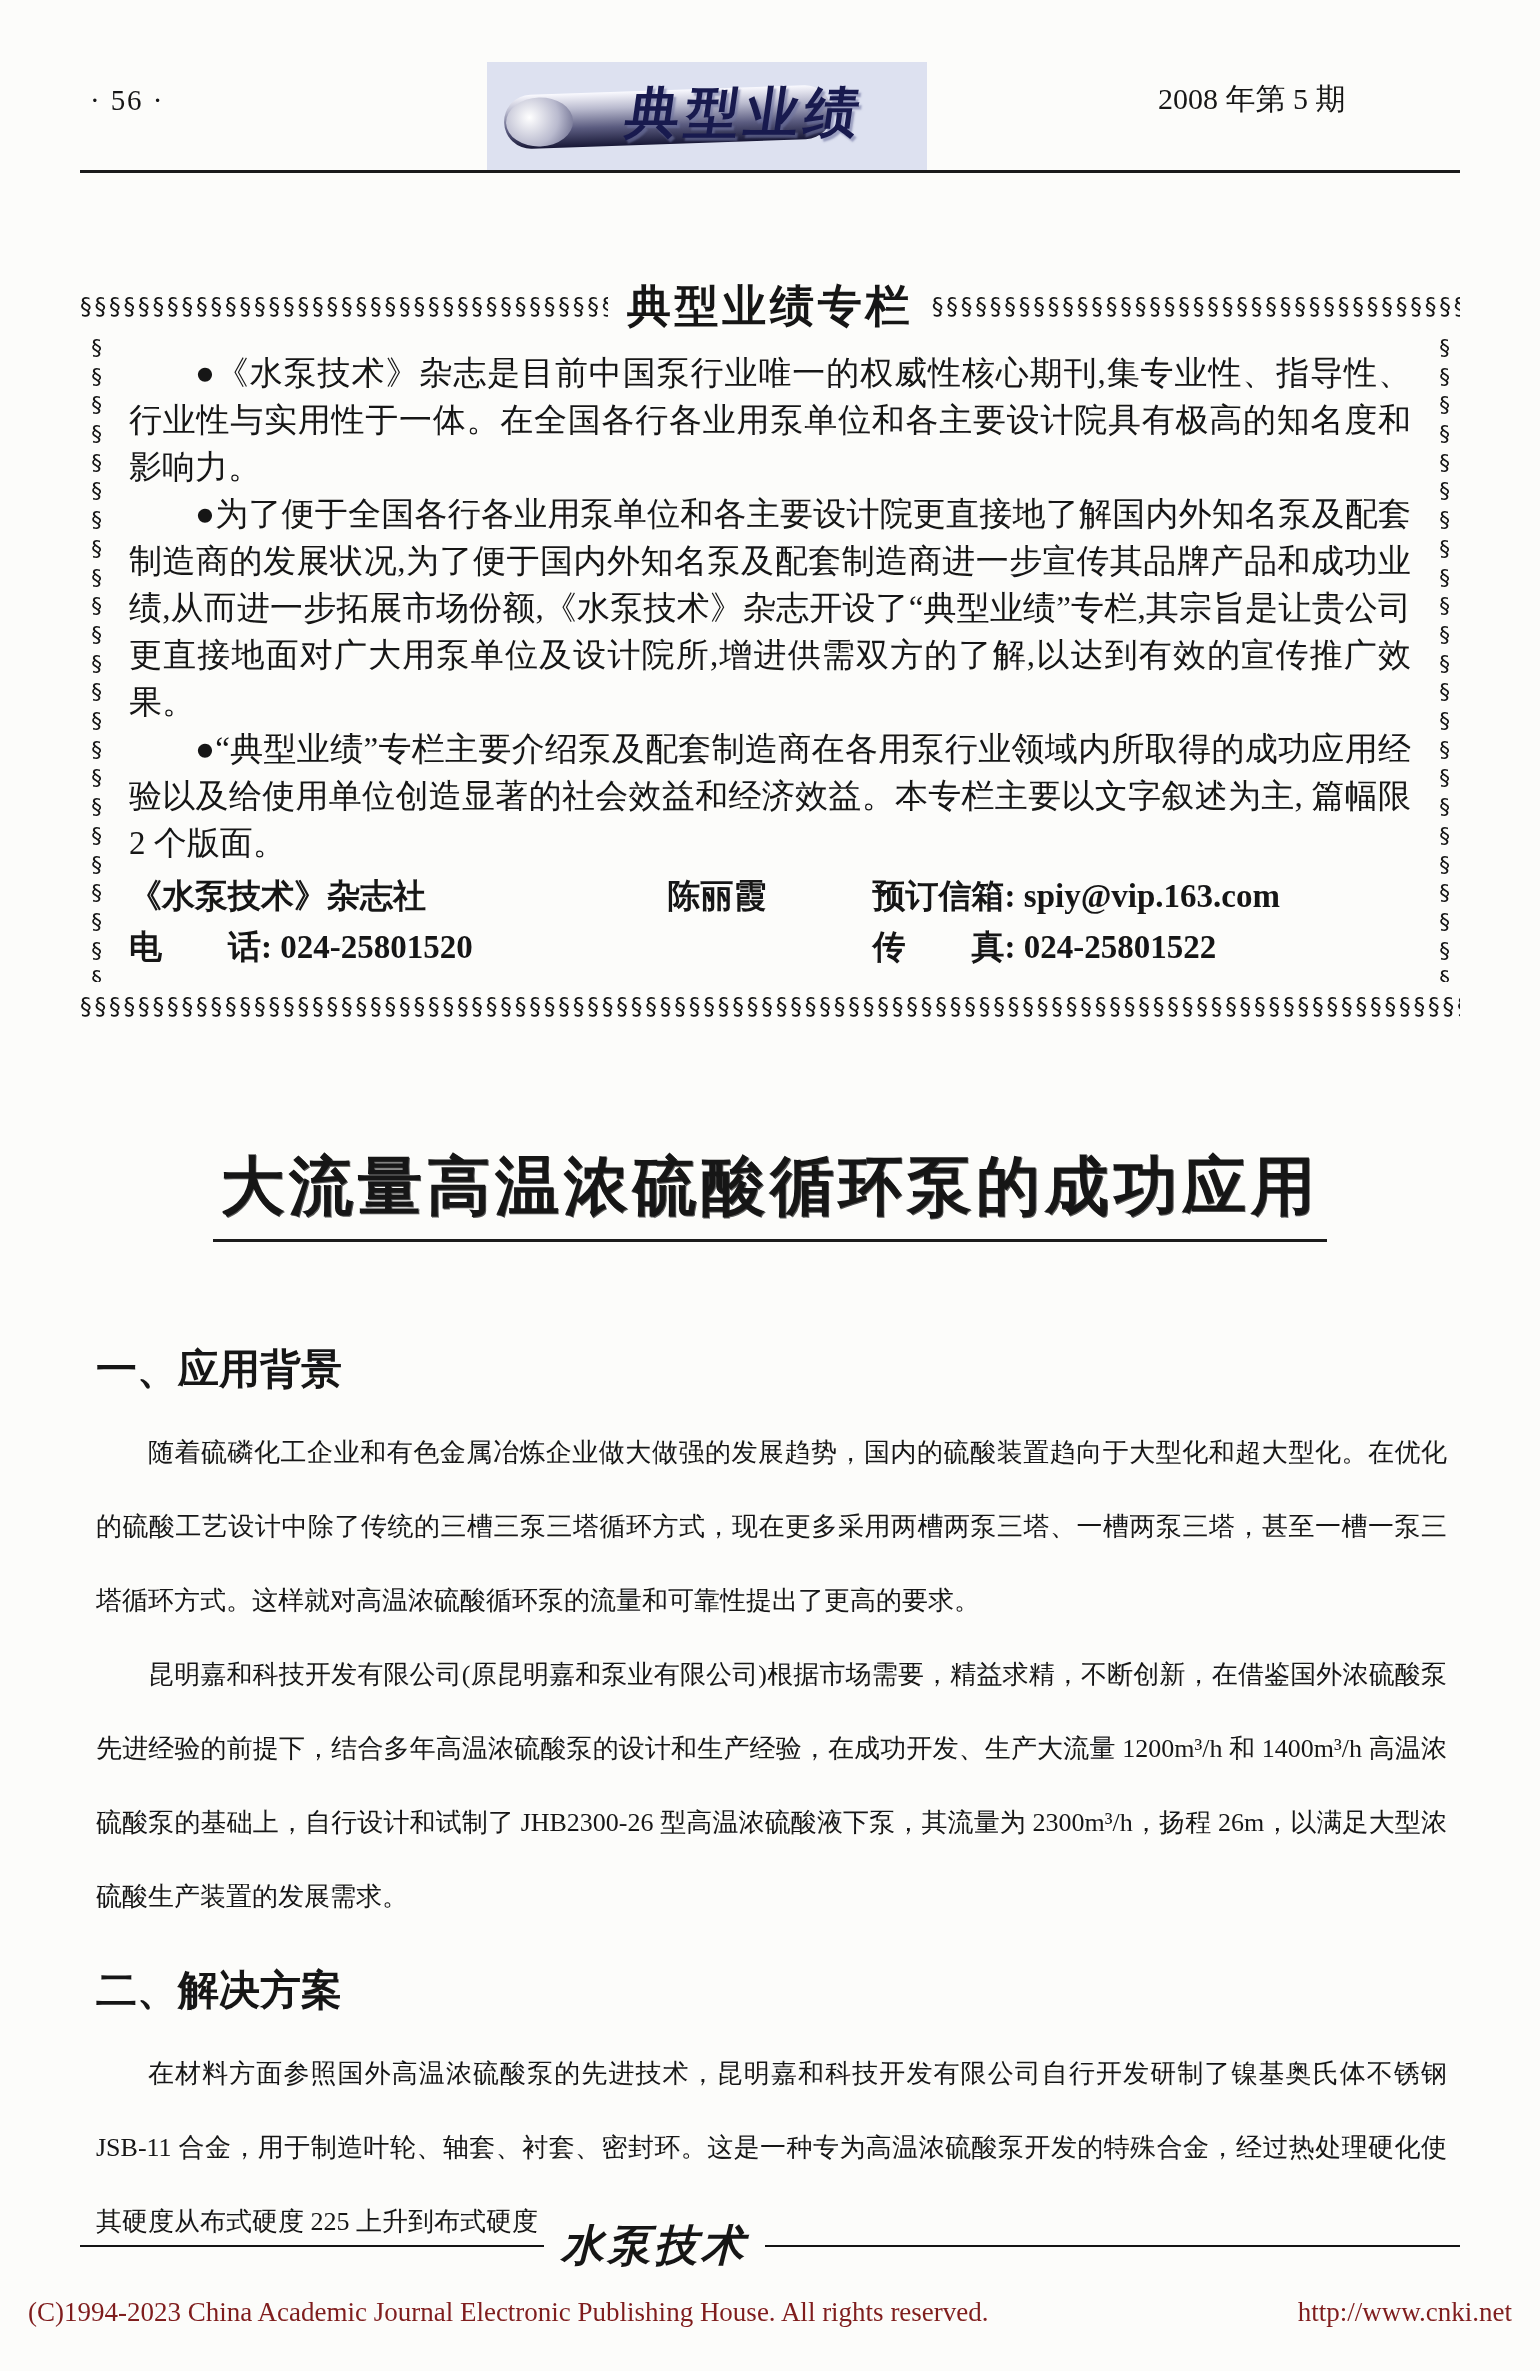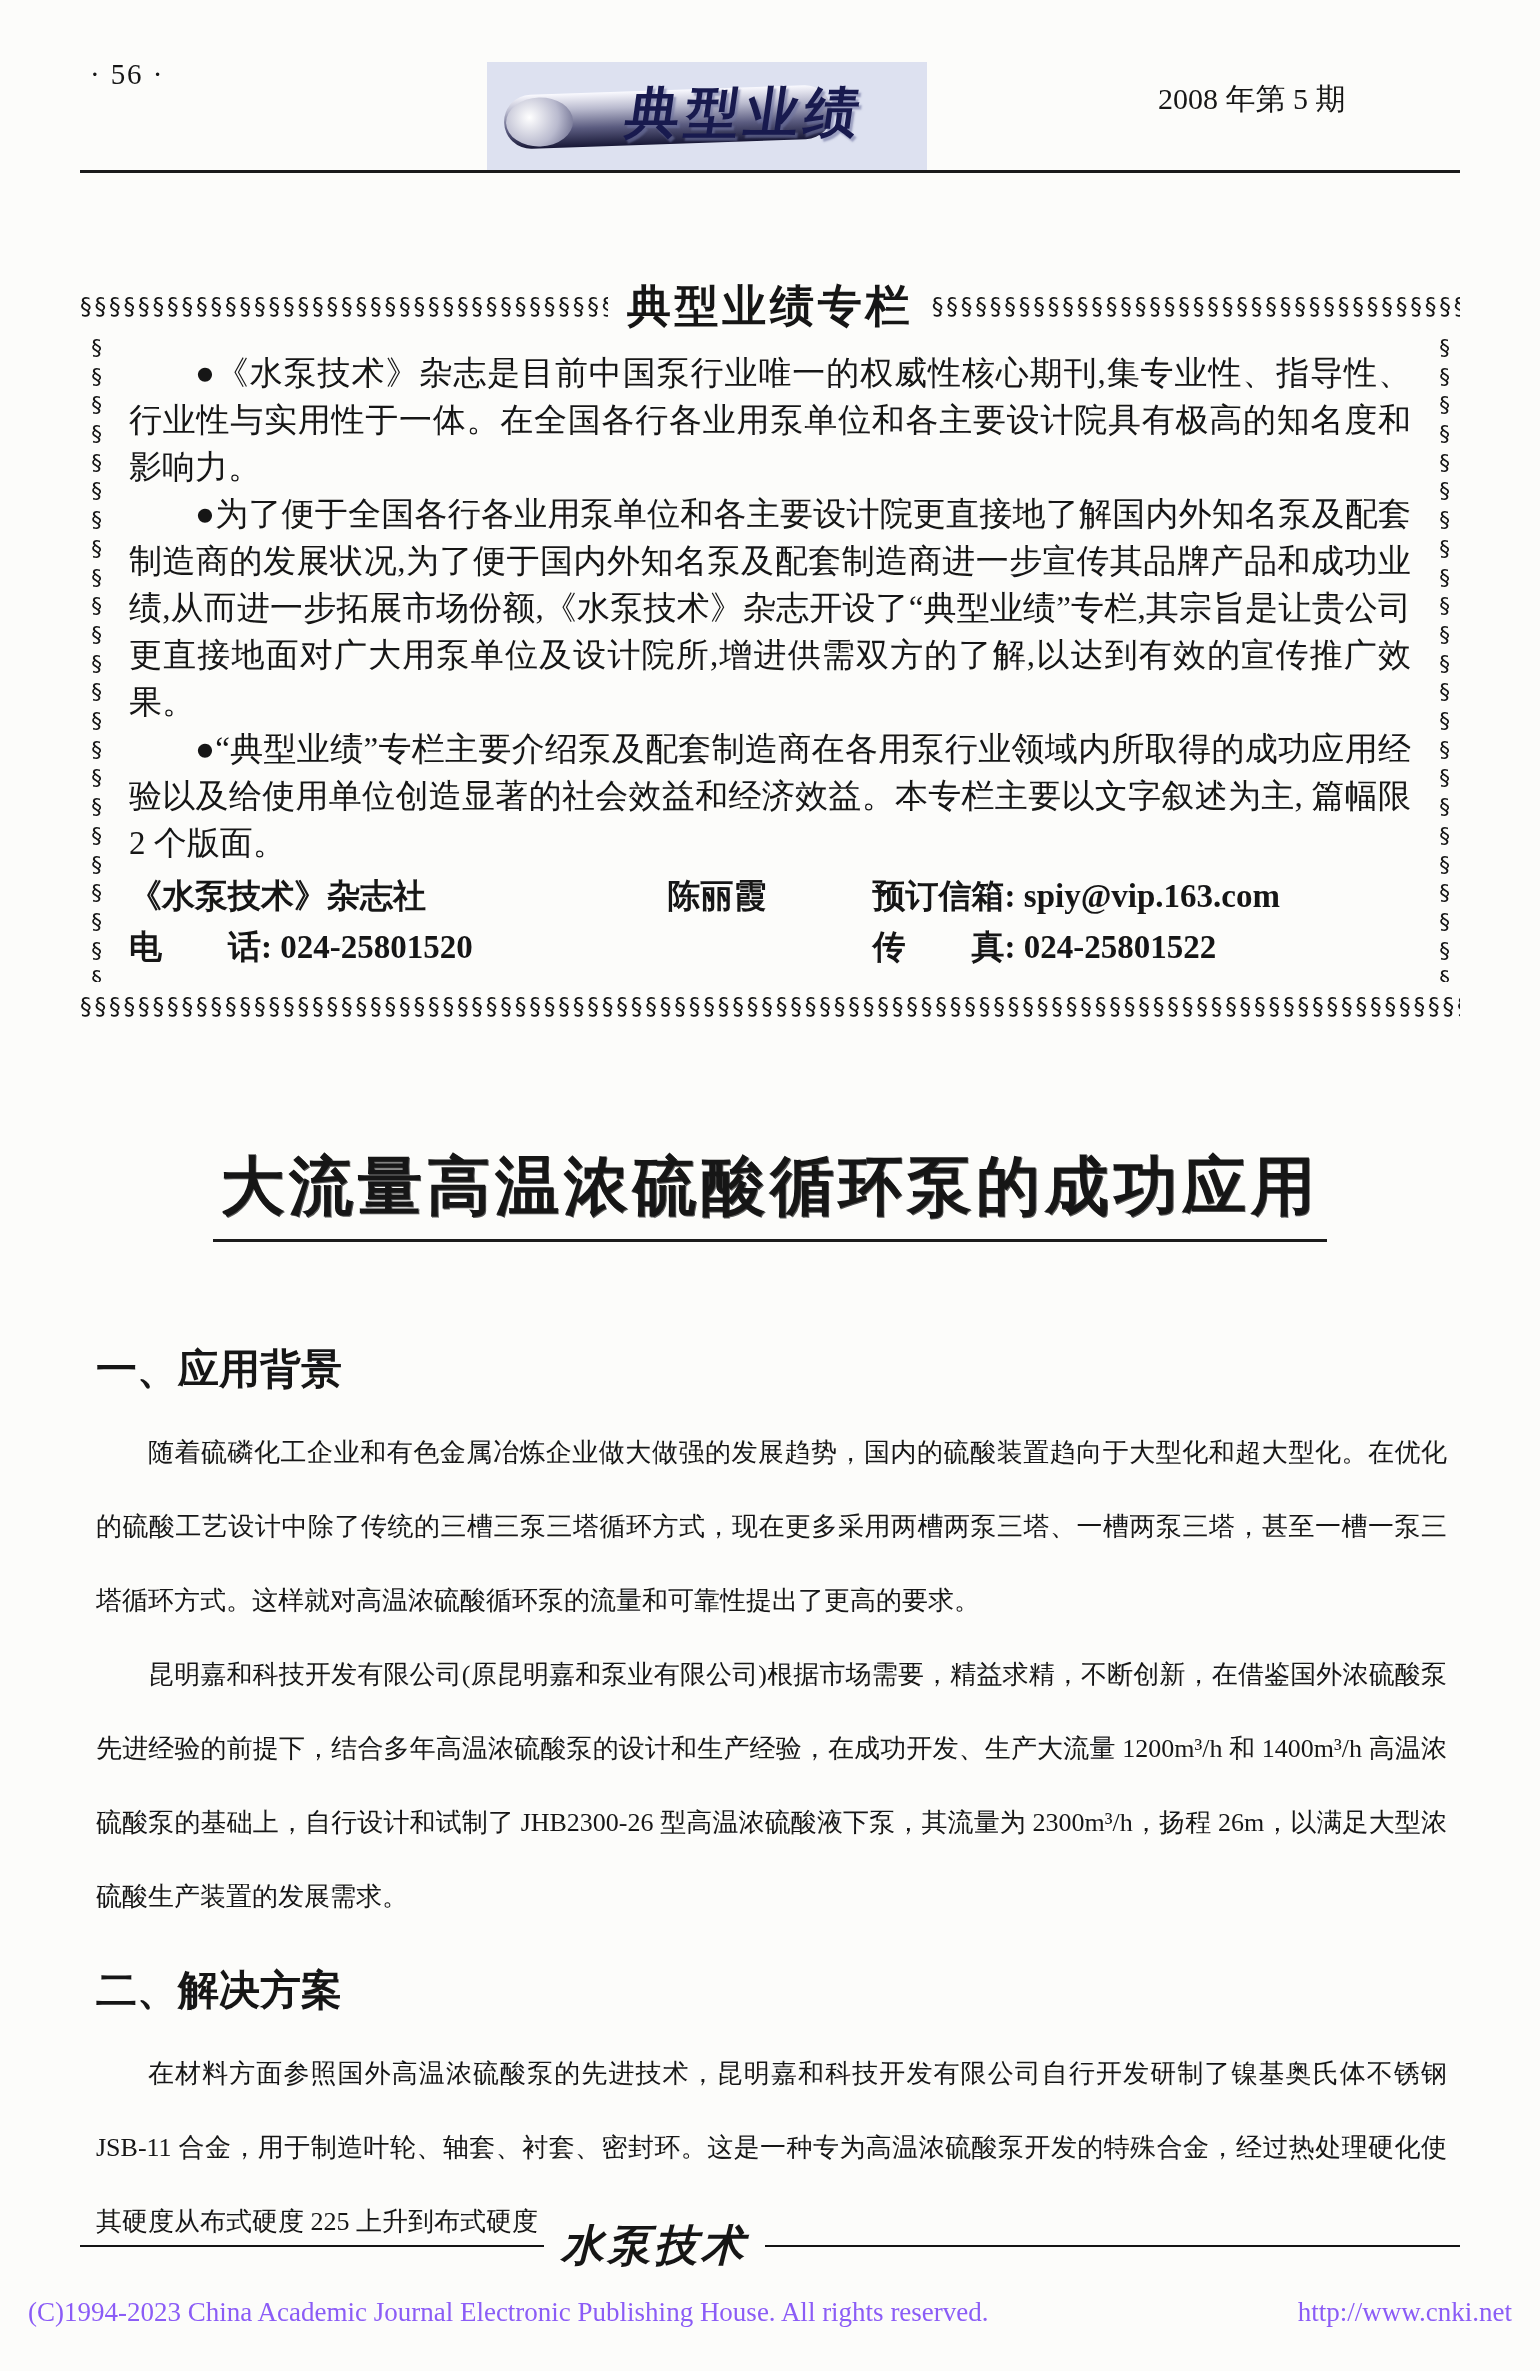--- a/index.html
+++ b/index.html
@@ -2,21 +2,21 @@
 <html style="font-size:15px"><head>
 <meta charset="utf-8">
 <style>
   html,body { margin:0; padding:0; background:#e8e8e6; }
   .page {
     position:relative; width:1540px; height:2371px; margin:0 auto;
     background:#fcfcfa; overflow:hidden; color:#161616;
     font-family:"Liberation Serif","DejaVu Serif",serif;
   }
   
-  .page-number { position:absolute; left:90px; top:58px; font-size:29px; letter-spacing:1.9px; }
+  .page-number { position:absolute; left:90px; top:84px; font-size:29px; letter-spacing:1.9px; }
   .issue-label { position:absolute; left:1158px; top:79px; font-size:30px; }
   .header-rule { position:absolute; left:80px; top:170px; width:1380px; height:2.8px; background:#1b1b1b; }
   .banner { position:absolute; left:487px; top:62px; width:440px; height:109px; background:#dde1f0; box-shadow:0 1.9px 0 #3a3e6e; }
   .cyl { position:absolute; left:17px; top:28px; width:328px; height:54px; border-radius:28px;
     background:linear-gradient(180deg,#fafaff 0%,#b9bace 30%,#5b5c80 65%,#181836 100%); transform:rotate(-2deg); }
   .cyl-cap { position:absolute; left:1.9px; top:2.8px; width:67px; height:49px; border-radius:50%;
     background:radial-gradient(circle at 35% 40%,#ffffff,#b9bace 55%,#5b5c80 100%); }
   .banner-title { position:absolute; left:139px; top:15px; font-family:"Liberation Sans","DejaVu Sans",sans-serif;
     font-size:54px; font-weight:bold; color:#181a4e; letter-spacing:5.6px; transform:skewX(-8deg);
     text-shadow:2.8px 2.8px 1.9px rgba(110,115,160,.6); white-space:nowrap; }
@@ -43,21 +43,21 @@
   .article-body { position:absolute; left:96px; top:1342px; width:1351px; }
   .section-heading { font-family:Liberation Mono, monospace; font-size:41px; font-weight:bold; margin:0 0 19px 0; }
   .section-heading.second { margin-top:29px; }
   .body-p { margin:0; font-size:26px; line-height:74px; text-align:justify; text-indent:2em; }
   
   .footer { position:absolute; left:80px; top:2217px; width:1380px; display:flex; align-items:center; }
   .footer-line { height:2.8px; background:#141414; }
   .footer-line.l { width:464px; } .footer-line.r { flex:1; }
   .journal-script { margin:0 17px; font-size:43px; font-weight:bold; font-style:italic; letter-spacing:3.7px; white-space:nowrap; }
   .copyright { position:absolute; left:28px; top:2297px; width:1484px; display:flex; justify-content:space-between;
-    font-size:27px; color:#8b5cf6; }
+    font-size:27px; color:#7f1d1d; }
 </style>
 </head>
 <body>
 
 <div class="page">
 
   <div class="page-number">· 56 ·</div>
   <div class="banner">
     <div class="cyl">
       <div class="cyl-cap"></div>

